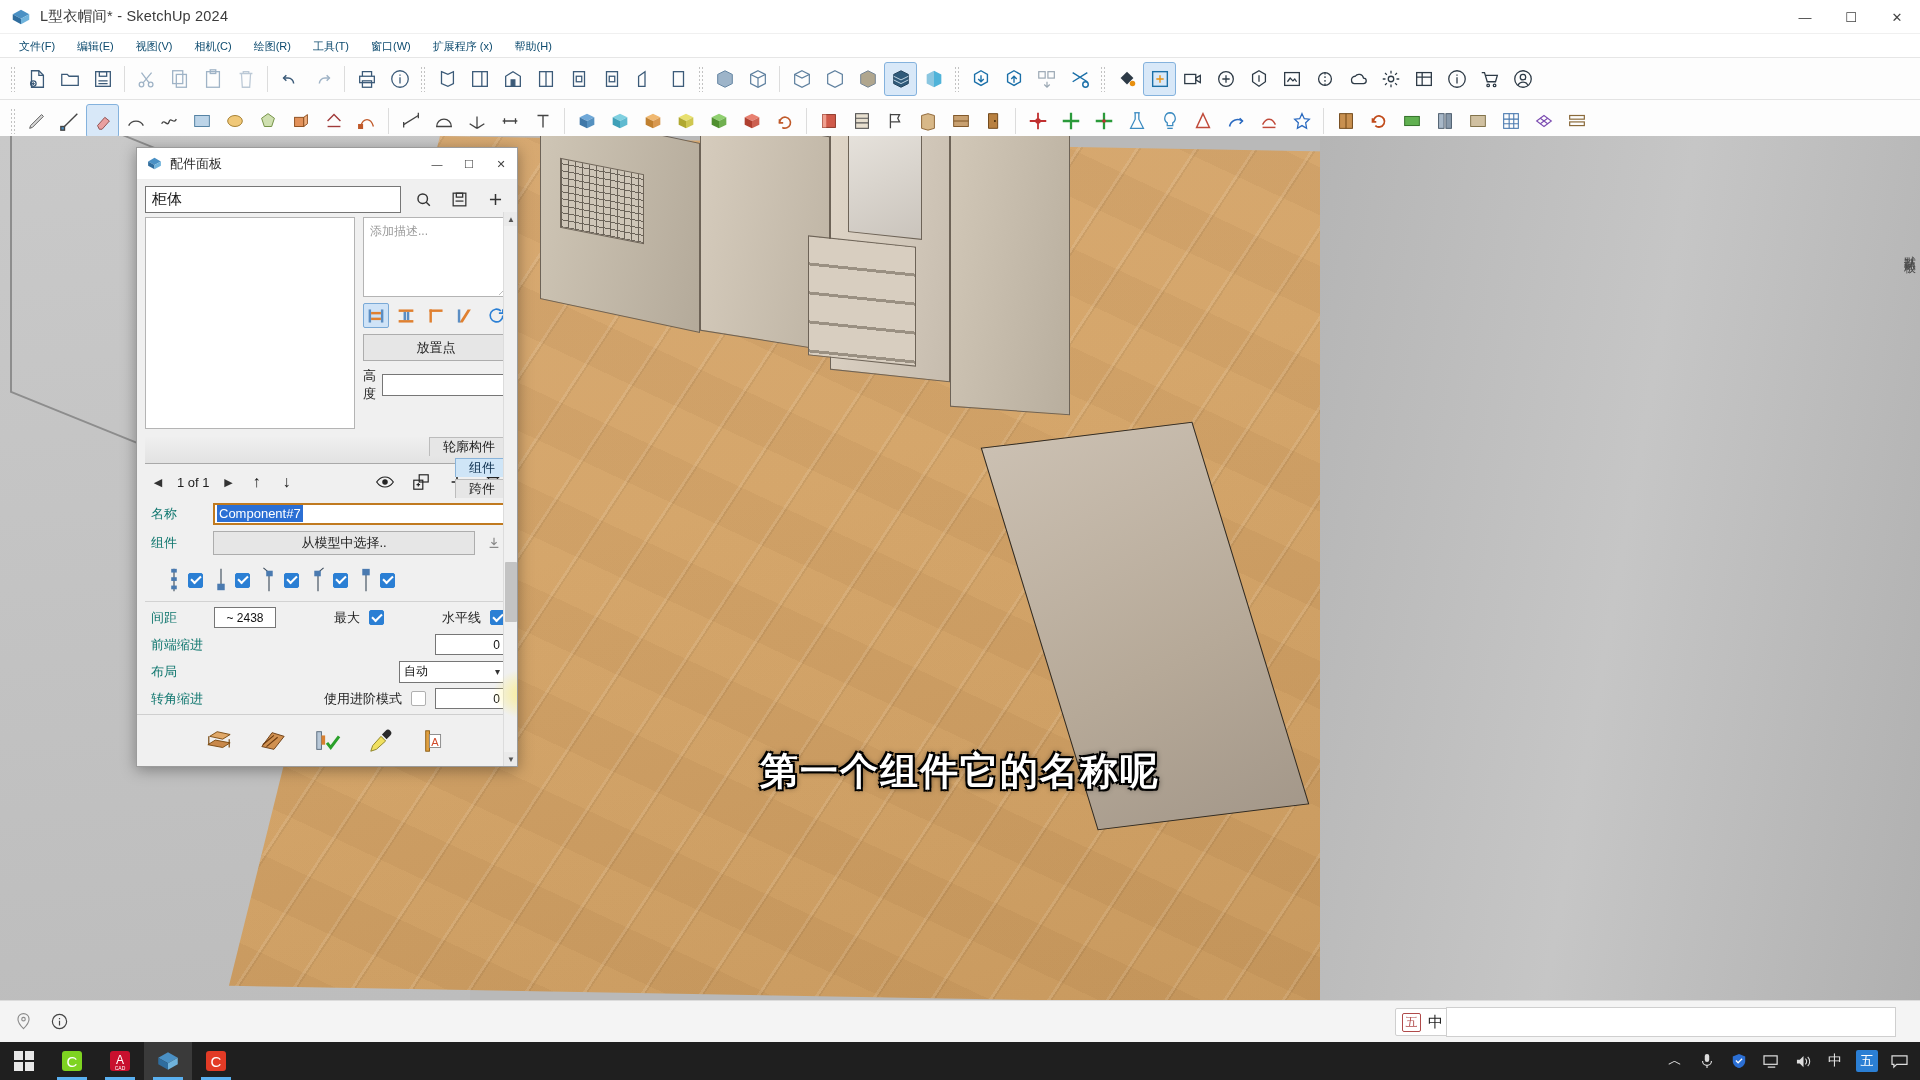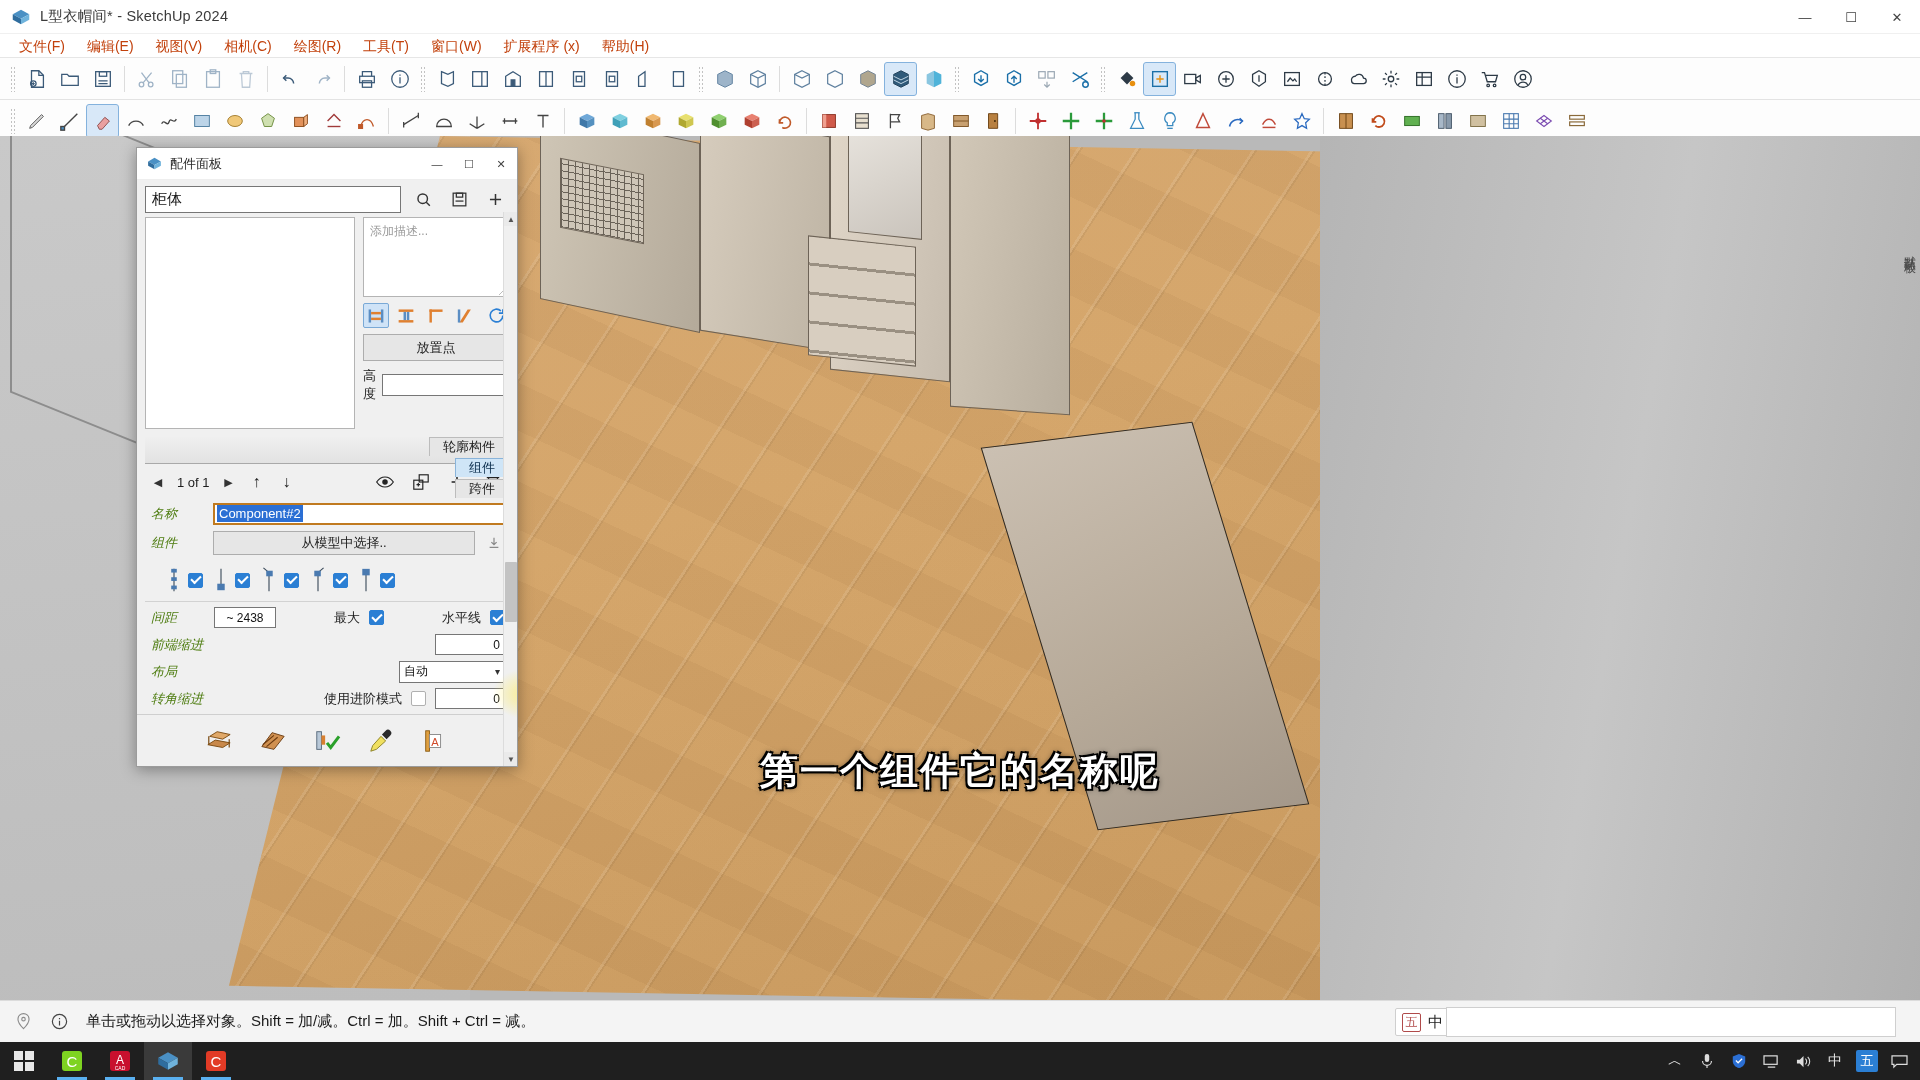--- a/index.html
+++ b/index.html
@@ -23,21 +23,21 @@
     width:46px; height:34px; display:flex; align-items:center; justify-content:center;
     color:#444; font-size:13px;
   }
 
   
   .menubar {
     height:24px; background:#ffffff; display:flex; align-items:center;
     padding-left:8px; border-bottom:1px solid #e6e6e6;
   }
   .menu-item {
-    font-size:14px; color:#c2410c; padding:2px 11px; line-height:18px; white-space:nowrap;
+    font-size:11px; color:#0c4a6e; padding:2px 11px; line-height:18px; white-space:nowrap;
   }
 
   
   .toolbar {
     height:42px; background:#fdfdfd; display:flex; align-items:center;
     border-bottom:1px solid #e3e3e3; padding-left:6px; overflow:hidden;
   }
   .toolbar.row2 { height:42px; border-bottom:1px solid #d9d9d9; }
   .tb-grip {
     width:6px; height:26px; margin:0 4px; flex:none;
@@ -229,21 +229,21 @@
     display:flex; align-items:center; padding:7px 12px 4px 14px; gap:12px;
   }
   .pg-arrow { font-size:11px; color:#333; width:14px; text-align:center; }
   .pg-txt { font-size:13px; color:#1d1d1d; }
   .pg-up, .pg-dn { font-size:16px; color:#222; width:18px; text-align:center; }
   .pg-spacer { flex:1; }
   .pg-ic { width:24px; height:22px; display:flex; align-items:center; justify-content:center; color:#222; }
 
   .form { padding:2px 12px 0 14px; }
   .frow { display:flex; align-items:center; height:29px; gap:8px; }
-  .flabel { font-size:13px; color:#4d7c0f; width:54px; flex:none;font-style:italic; }
+  .flabel { font-size:13px; color:#0f766e; width:54px; flex:none; }
   .name-input {
     flex:1; height:22px; border:2px solid #c07a20; background:#fff; font-size:13px;
     padding:0 2px; color:#fff; outline:none; font-family:"Liberation Sans", sans-serif;
     display:flex; align-items:center;
   }
   .name-input .sel-text { background:#2b6fd4; color:#fff; padding:1px 2px; }
   .pick-btn {
     flex:1; height:24px; background:#e6e6e6; border:1px solid #adadad;
     display:flex; align-items:center; justify-content:center; font-size:13px; color:#1d1d1d;
   }
@@ -1028,21 +1028,21 @@
           <svg width="16" height="18" viewBox="0 0 18 20" fill="none" stroke="#222" stroke-width="1.3">
               <path d="M2 5h14M6 5V3h6v2M4 5l1 13h8l1-13"></path>
             </svg>
         </div>
       </div>
 
       <div class="form">
         <div class="frow">
           <div class="flabel">名称</div>
           <div class="name-input">
-            <span class="sel-text">Component#2</span>
+            <span class="sel-text">Component#7</span>
           </div>
         </div>
 
         <div class="frow">
           <div class="flabel">组件</div>
           <div class="pick-btn">从模型中选择..</div>
           <div class="dl-btn">
             <svg width="14" height="14" viewBox="0 0 16 16" fill="none" stroke="#8a8a8a" stroke-width="1.4">
                 <path d="M8 2v8M5 7l3 3 3-3M3 13h10"></path>
               </svg>
@@ -1183,21 +1183,20 @@
           <path d="M12 21s7-7 7-12a7 7 0 1 0-14 0c0 5 7 12 7 12z"></path>
           <circle cx="12" cy="9" r="2.2"></circle>
         </svg>
     </div>
     <div class="sb-icon">
       <svg width="19" height="19" viewBox="0 0 24 24" fill="none" stroke="#444" stroke-width="1.5">
           <circle cx="12" cy="12" r="9"></circle>
           <path d="M12 11v6M12 7.5v1.5"></path>
         </svg>
     </div>
-    <div class="sb-text">单击或拖动以选择对象。Shift = 加/减。Ctrl = 加。Shift + Ctrl = 减。</div>
 
     <div class="ime-tray">
       <div class="ime-box">五</div>
       <div class="ime-ch">中</div>
       <div class="ime-sm">☾</div>
       <div class="ime-sm">。,</div>
       <div class="ime-sm">⌨</div>
       <div class="ime-sm">👤</div>
       <div class="ime-sm">🔧</div>
     </div>

